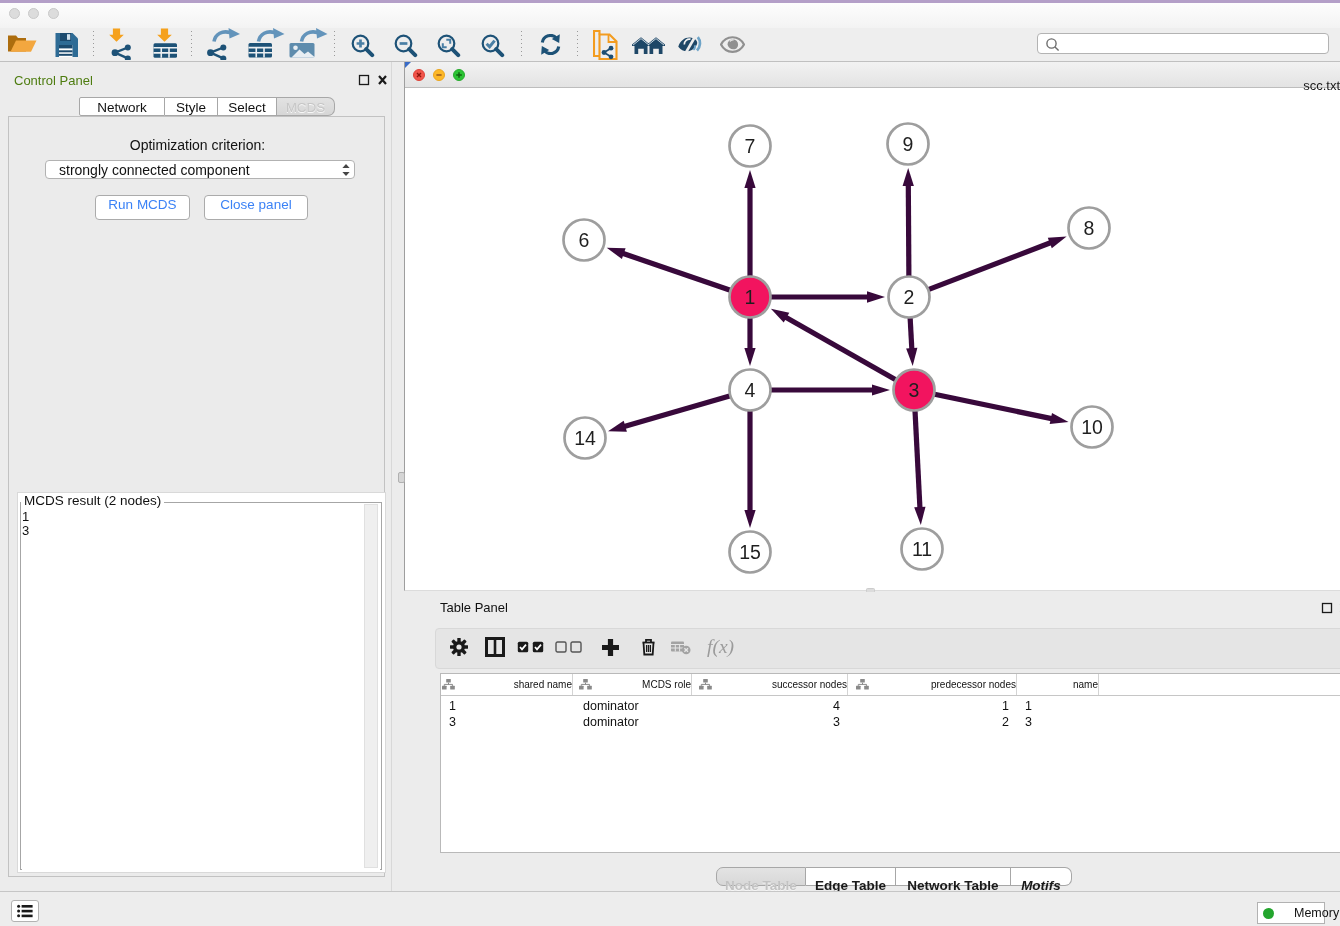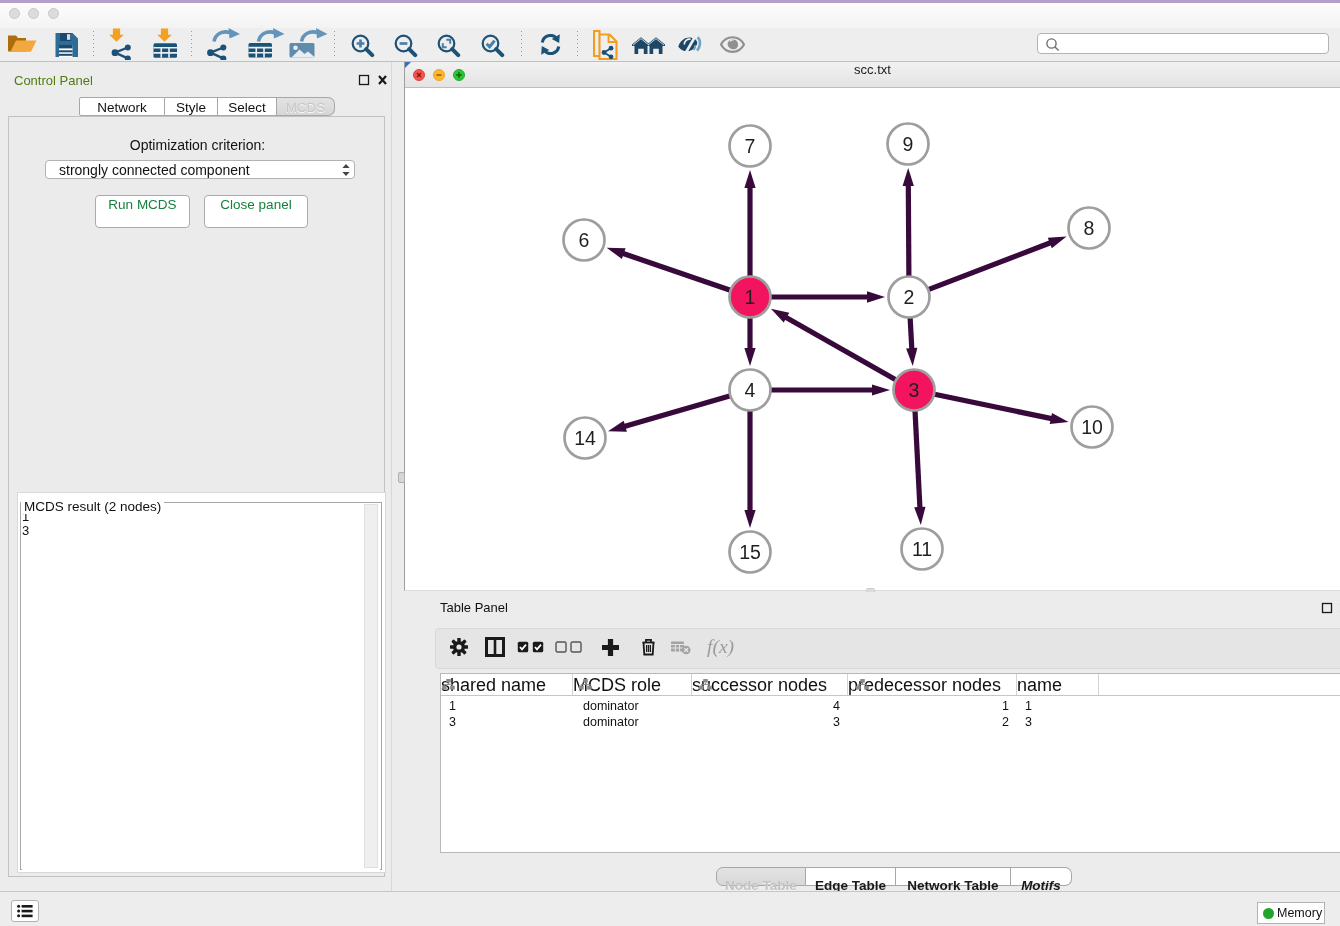--- a/index.html
+++ b/index.html
@@ -21,56 +21,56 @@
 
 #cpanel { left:0; top:62px; width:392px; height:829px; background:#ececec; border-right:1px solid #d8d8d8; }
 #cp-title { position:absolute; left:14px; top:11px; font-size:13px; color:#4d7c0f; }
 #cp-content { position:absolute; left:8px; top:54px; width:377px; height:761px; background:#ebebeb; border:1px solid #c2c2c2; }
 .tabs { position:absolute; display:flex; }
 .tab { font-size:13.5px; color:#111; background:#fff; border:1px solid #a7a7a7; border-left:none; padding:2px 0 0 0; text-align:center; height:19px; }
 .tab.first { border-left:1px solid #a7a7a7; border-radius:2px 0 0 2px; }
 .tab.sel { background:linear-gradient(#e2e2e2,#d6d6d6); color:#c6c6c6; text-shadow:0 1px 0 #f7f7f7; border-radius:0 7px 7px 0; }
 #optlabel { position:absolute; left:0; top:20px; width:377px; text-align:center; font-size:14px; color:#111; }
 #dropdown { position:absolute; left:36px; top:43px; width:310px; height:19px; background:#fff; border:1px solid #b2b2b2; border-radius:4px; font-size:14px; color:#111; line-height:18px; padding-left:13px; }
-.btn { position:absolute; top:78px; height:33px; background:#fff; border:1px solid #ababab; border-radius:4px; font-size:13.5px; color:#15803d; text-align:center; line-height:18px; }
+.btn { position:absolute; top:78px; height:25px; background:#fff; border:1px solid #ababab; border-radius:4px; font-size:13.5px; color:#3b82f6; text-align:center; line-height:18px; }
 #fieldset { position:absolute; left:8px; top:375px; width:369px; height:381px; background:#fff; border:1px solid #d9d9d9; }
 #fs-border { position:absolute; left:2px; top:9px; width:362px; height:368px; border:1px solid #a6a6a6; }
-#fs-legend { position:absolute; left:3px; top:6px; background:#fff; font-size:13.5px; color:#111; padding:0 3px; }
+#fs-legend { position:absolute; left:3px; top:0; background:#fff; font-size:13.5px; color:#111; padding:0 3px; }
 #fs-text { position:absolute; left:4px; top:17px; width:358px; height:360px; background:#fff; font-size:13px; color:#111; line-height:13.5px; }
 #fs-scroll { position:absolute; left:346px; top:11px; width:14px; height:364px; background:#efefef; border:1px solid #e0e0e0; }
 
 
 #netwin { left:404px; top:62px; width:936px; height:529px; background:#fff; border-left:1px solid #9e9e9e; border-bottom:1px solid #dcdcdc; }
 #net-titlebar { position:absolute; left:0; top:0; width:935px; height:26px; background:linear-gradient(#f2f2f2,#e3e3e3); border-bottom:1px solid #bdbdbd; border-radius:5px 0 0 0; }
 .nl { position:absolute; top:7px; width:12px; height:12px; border-radius:50%; }
-#net-title { position:absolute; left:0; top:0; width:935px; text-align:center; font-size:13px; color:#1a1a1a; font-weight:500; }
+#net-title { position:absolute; left:0; top:16px; width:935px; text-align:right; font-size:13px; color:#1a1a1a; font-weight:500; }
 #graph { position:absolute; left:0; top:27px; }
 
 
 #vsplit-handle { left:398px; top:472px; width:7px; height:11px; background:#d6d6d6; border:1px solid #b0b0b0; border-radius:2px; }
 #hsplit-handle { left:866px; top:588px; width:9px; height:5px; background:#dcdcdc; border:1px solid #cccccc; border-radius:1.5px; }
 
 
 #tpanel { left:416px; top:592px; width:947px; height:299px; background:#ececec; }
 #tp-title { position:absolute; left:24px; top:8px; font-size:13px; color:#111; }
 #tp-toolband { position:absolute; left:19px; top:36px; width:921px; height:41px; background:#e5e5e5; border:1px solid #d8d8d8; border-radius:4px; }
 #tbl { position:absolute; left:24px; top:81px; width:910px; height:180px; background:#fff; border:1px solid #b9b9b9; }
 #thead { position:absolute; left:0; top:0; width:908px; height:22px; border-bottom:1px solid #c6c6c6; background:#fff; }
-.th { position:absolute; top:0; height:21px; border-right:1px solid #d4d4d4; font-size:18px; color:#111; text-align:left; line-height:22px; }
+.th { position:absolute; top:0; height:21px; border-right:1px solid #d4d4d4; font-size:10px; color:#111; text-align:right; line-height:22px; }
 .hicon { position:absolute; top:5px; }
 .cell { position:absolute; font-size:12.5px; color:#111; height:16px; line-height:16px; }
 #tabs2 { position:absolute; left:300px; top:275px; display:flex; }
 .tab2 { font-size:13.5px; font-weight:bold; color:#1a1a1a; background:#fff; border:1px solid #a7a7a7; border-left:none; height:19px; padding-top:10px; text-align:center; }
 .tab2.sel { background:linear-gradient(#e3e3e3,#d8d8d8); color:#c2c2c2; text-shadow:0 1px 0 #f5f5f5; border-radius:7px 0 0 7px; border-left:1px solid #a7a7a7; }
 .tab2.last { border-radius:0 7px 7px 0;font-style:italic; }
 
 
 #statusbar { left:0; top:891px; width:1340px; height:35px; background:#ededed; border-top:1px solid #c6c6c6; }
 #list-btn { position:absolute; left:11px; top:8px; width:28px; height:22px; background:#fff; border:1px solid #b2b2b2; border-radius:3px; }
-#mem-btn { position:absolute; left:1257px; top:10px; width:68px; height:22px; background:#fff; border:1px solid #b2b2b2; border-radius:0; font-size:12.5px; color:#111; line-height:20px; padding-left:19px; }
+#mem-btn { position:absolute; left:1257px; top:10px; width:68px; height:22px; background:#fff; border:1px solid #b2b2b2; border-radius:0; font-size:12.5px; color:#111; line-height:20px; padding-left:36px; }
 #mem-dot { position:absolute; left:5px; top:5px; width:11px; height:11px; border-radius:50%; background:#23a52d; }
 </style>
 </head>
 <body>
 <div id="app">
   <div id="purple" class="abs"></div>
   <div id="titlebar" class="abs">
     <div class="tl" style="left:9px"></div>
     <div class="tl" style="left:28px"></div>
     <div class="tl" style="left:48px"></div>

